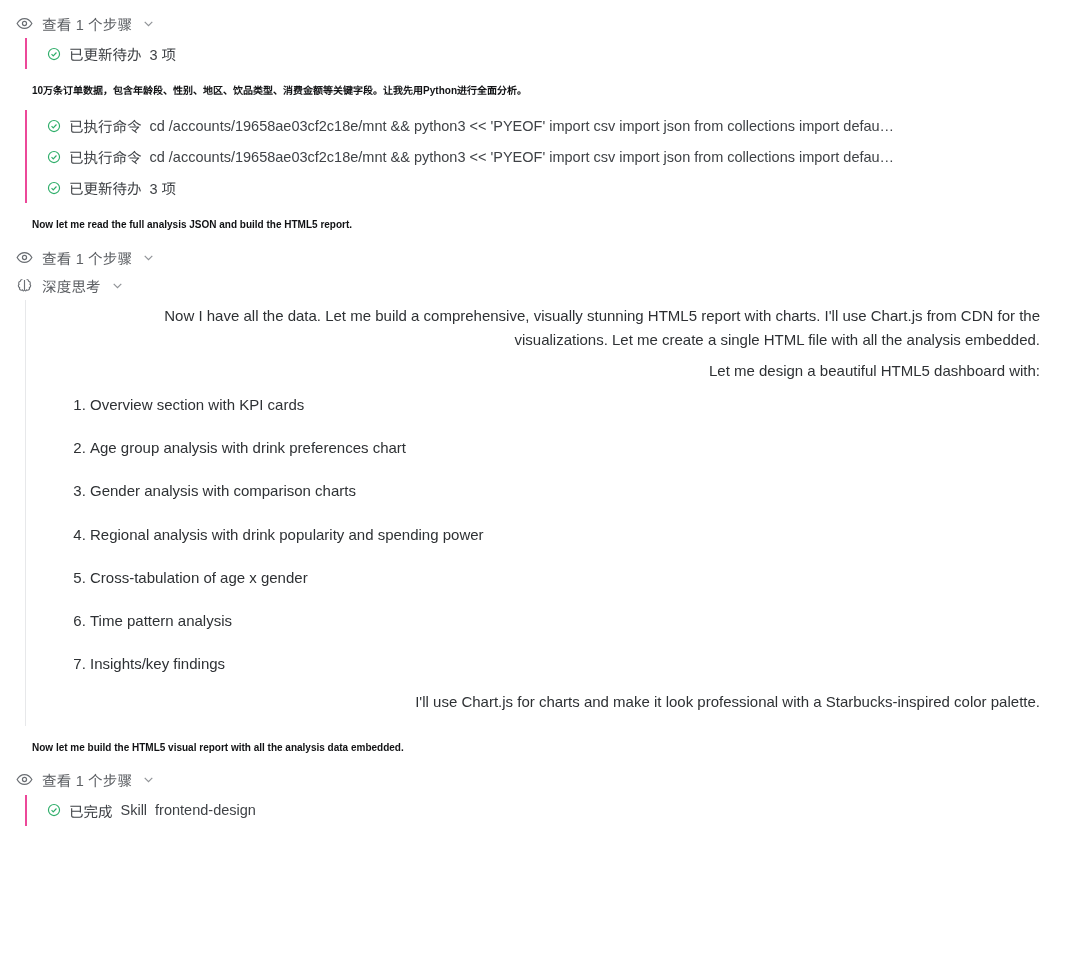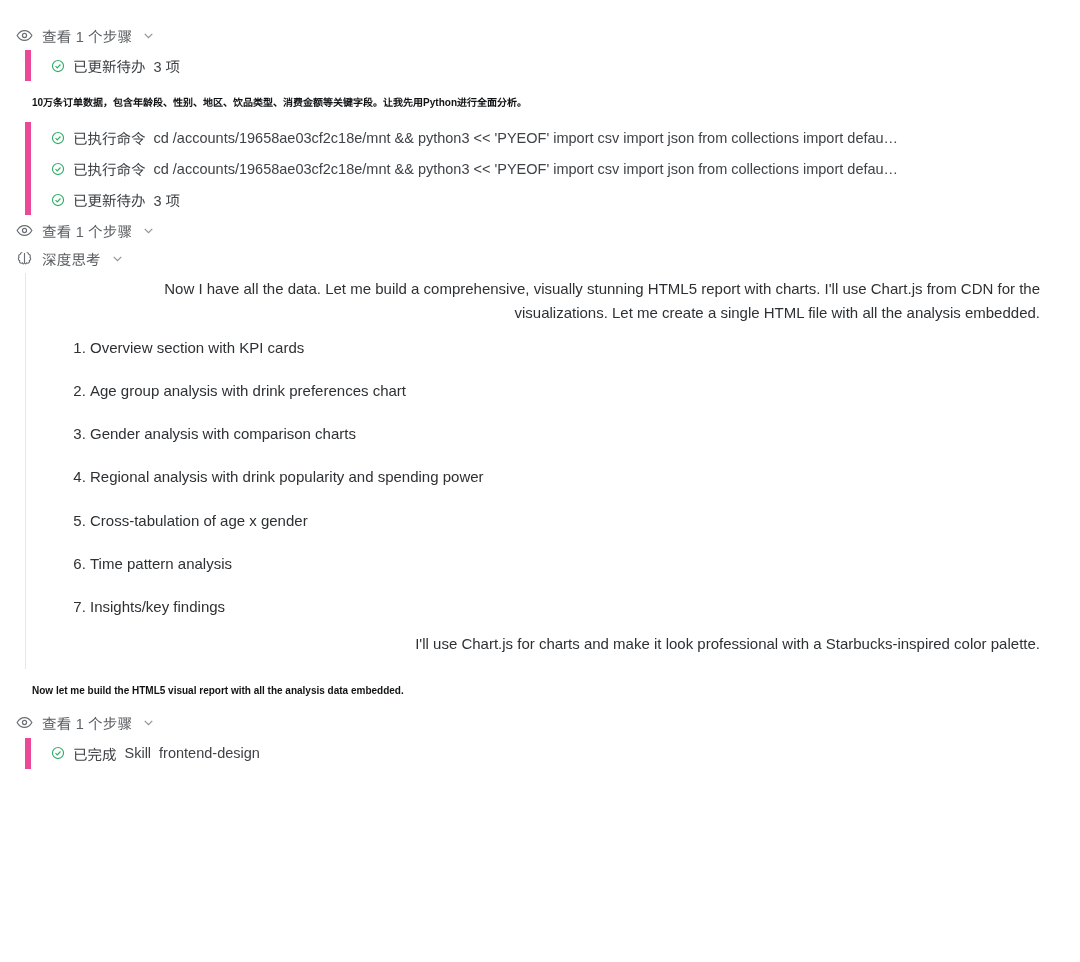--- a/index.html
+++ b/index.html
@@ -9,21 +9,21 @@
   }
   body {
     width: 1080px;
     min-height: 962px;
     font-family: "Liberation Sans", sans-serif;
     color: #1a1a1a;
     -webkit-font-smoothing: antialiased;
   }
   .page {
     width: 1056px;
-    padding: 20px 16px 0 16px;
+    padding: 8px 16px 0 16px;
     box-sizing: border-box;
   }
 
   
   .step-header {
     display: flex;
     align-items: center;
     gap: 9px;
     height: 26px;
     margin: 2px 0 2px 0;
@@ -37,21 +37,21 @@
   .eye-icon svg, .brain-icon svg, .chev svg { display: block; }
   .chev {
     margin-left: 1px;
     opacity: .75;
   }
 
   
   .step-list {
     margin: 0 0 2px 0;
     padding: 0 0 0 8px;
-    border-left: 6px solid #ec4899;
+    border-left: 2px solid #ec4899;
     margin-left: 9px;
   }
   .step-row {
     display: flex;
     align-items: center;
     gap: 8px;
     height: 31px;
     padding-left: 12px;
     font-size: 14.5px;
     color: #3f4246;
@@ -169,20 +169,21 @@
         <svg width="14" height="14" viewBox="0 0 24 24" fill="none" stroke="#2fae6a" stroke-width="2">
             <circle cx="12" cy="12" r="9.5"></circle>
             <path d="M7.8 12.3l2.9 2.9 5.5-5.8"></path>
           </svg>
       </span>
       <span class="txt dim">已更新待办</span>
       <span class="txt dim">3 项</span>
     </div>
   </div>
 
+  <div class="assistant-line">Now let me read the full analysis JSON and build the HTML5 report.</div>
 
   <div class="step-header">
     <span class="eye-icon">
       <svg width="17" height="17" viewBox="0 0 24 24" fill="none" stroke="#6b6f74" stroke-width="1.7">
         <path d="M1.6 12s3.9-7 10.4-7 10.4 7 10.4 7-3.9 7-10.4 7S1.6 12 1.6 12z"></path>
         <circle cx="12" cy="12" r="2.9"></circle>
       </svg>
     </span>
     <span class="label">查看 1 个步骤</span>
     <span class="chev">
@@ -202,20 +203,21 @@
     </span>
     <span class="label">深度思考</span>
     <span class="chev">
       <svg width="13" height="13" viewBox="0 0 24 24" fill="none" stroke="#6b6f74" stroke-width="2.2">
           <path d="M5 9l7 7 7-7"></path>
         </svg>
     </span>
   </div>
   <div class="think-body">
     <p>Now I have all the data. Let me build a comprehensive, visually stunning HTML5 report with charts. I'll use Chart.js from CDN for the visualizations. Let me create a single HTML file with all the analysis embedded.</p>
+    <p>Let me design a beautiful HTML5 dashboard with:</p>
     <ol>
       <li>Overview section with KPI cards</li>
       <li>Age group analysis with drink preferences chart</li>
       <li>Gender analysis with comparison charts</li>
       <li>Regional analysis with drink popularity and spending power</li>
       <li>Cross-tabulation of age x gender</li>
       <li>Time pattern analysis</li>
       <li>Insights/key findings</li>
     </ol>
     <p>I'll use Chart.js for charts and make it look professional with a Starbucks-inspired color palette.</p>

